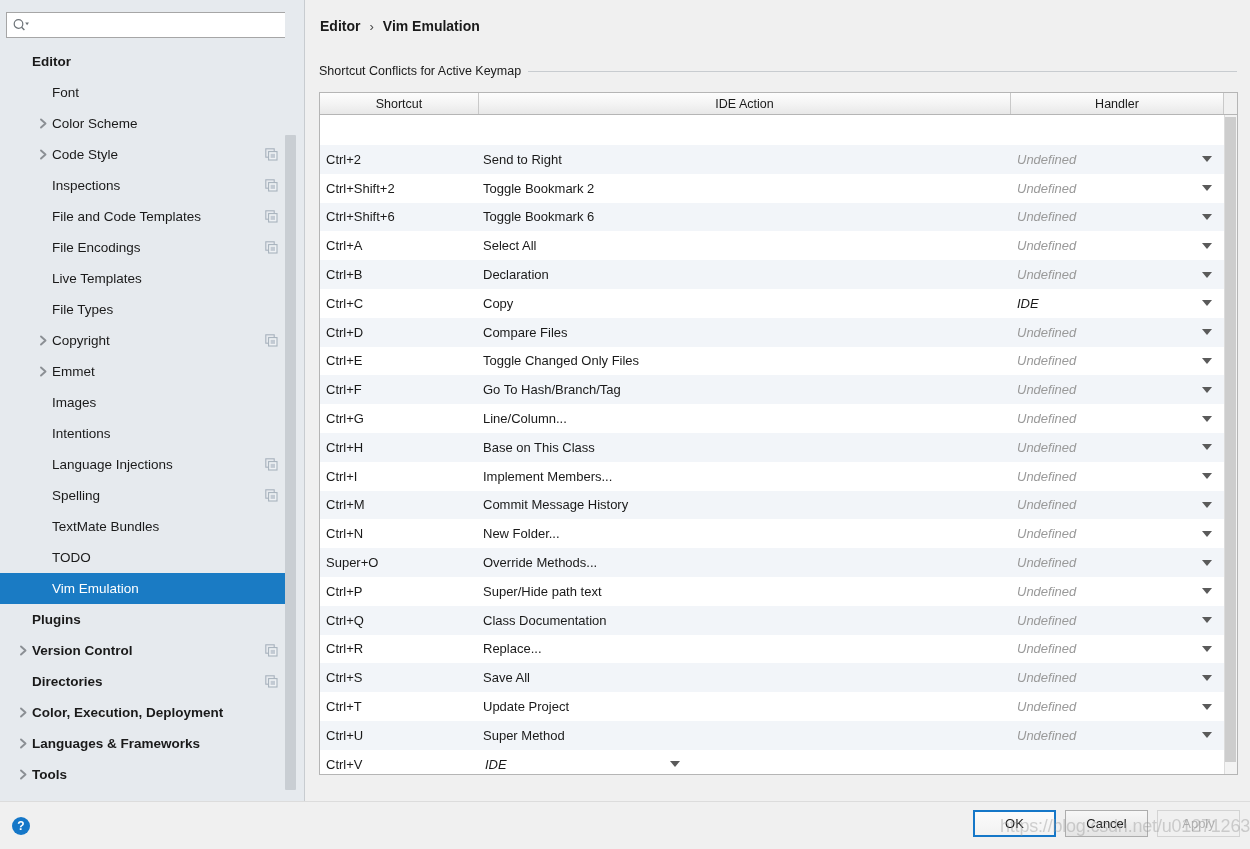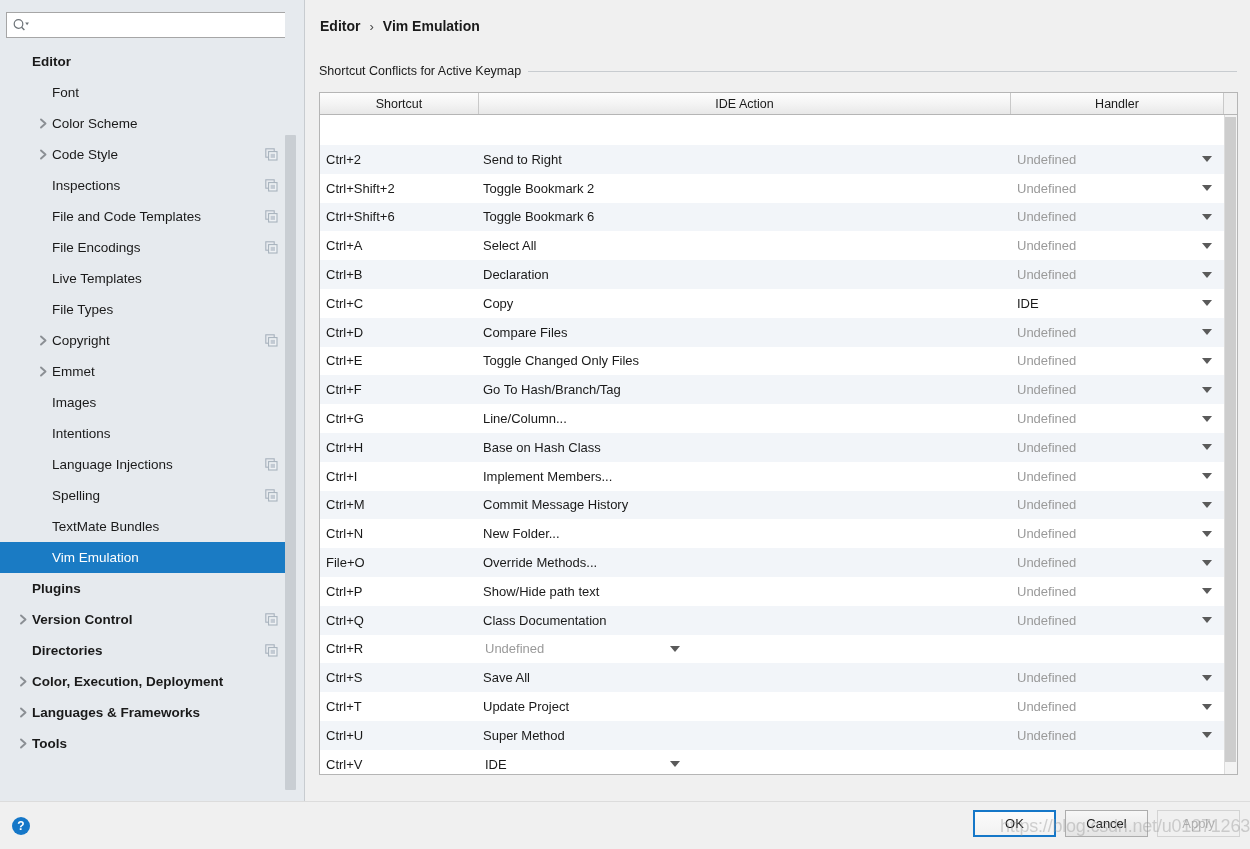--- a/index.html
+++ b/index.html
@@ -208,20 +208,21 @@
     white-space: nowrap;
   }
   .trow .c-handler {
     width: 213px; flex: 0 0 213px;
     padding-left: 6px;
     display: flex;
     align-items: center;
     justify-content: space-between;
     padding-right: 12px;
     white-space: nowrap;
+    font-style: italic;
   }
   .trow .c-handler .hval.undef { color: #9a9a9a; }
   .trow .c-handler .hval.ide   { color: #1a1a1a; }
   .caret {
     width: 0; height: 0;
     border-left: 5px solid transparent;
     border-right: 5px solid transparent;
     border-top: 6px solid #5a5a5a;
     flex: 0 0 auto;
   }
@@ -437,20 +438,24 @@
           <span class="copy-icon"><svg width="13" height="13" viewBox="0 0 13 13">
               <rect x="0.8" y="0.8" width="8.4" height="8.4" fill="#e6eaee" stroke="#a8b2bd" stroke-width="1.1"></rect>
               <rect x="3.6" y="3.6" width="8.4" height="8.4" fill="#eef1f4" stroke="#a8b2bd" stroke-width="1.1"></rect>
               <rect x="5.6" y="5.8" width="4.4" height="4.1" fill="#c2cad3"></rect>
             </svg></span>
         </div>
         <div class="tree-row lvl1">
           <span class="tw-spacer"></span>
           <span class="label">TextMate Bundles</span>
         </div>
+        <div class="tree-row lvl1">
+          <span class="tw-spacer"></span>
+          <span class="label">TODO</span>
+        </div>
         <div class="tree-row lvl1 selected">
           <span class="tw-spacer"></span>
           <span class="label">Vim Emulation</span>
         </div>
         <div class="tree-row lvl0 bold">
           <span class="tw-spacer"></span>
           <span class="label">Plugins</span>
         </div>
         <div class="tree-row lvl0 bold">
           <span class="twisty">
@@ -610,21 +615,21 @@
             <div class="c-shortcut">Ctrl+G</div>
             <div class="c-action">Line/Column...</div>
             <div class="c-handler">
               <span class="hval undef">Undefined</span>
               <span class="caret"></span>
             </div>
             <div class="c-scrollpad"></div>
           </div>
           <div class="trow odd">
             <div class="c-shortcut">Ctrl+H</div>
-            <div class="c-action">Base on Hash Class</div>
+            <div class="c-action">Base on This Class</div>
             <div class="c-handler">
               <span class="hval undef">Undefined</span>
               <span class="caret"></span>
             </div>
             <div class="c-scrollpad"></div>
           </div>
           <div class="trow even">
             <div class="c-shortcut">Ctrl+I</div>
             <div class="c-action">Implement Members...</div>
             <div class="c-handler">
@@ -645,48 +650,49 @@
           <div class="trow even">
             <div class="c-shortcut">Ctrl+N</div>
             <div class="c-action">New Folder...</div>
             <div class="c-handler">
               <span class="hval undef">Undefined</span>
               <span class="caret"></span>
             </div>
             <div class="c-scrollpad"></div>
           </div>
           <div class="trow odd">
-            <div class="c-shortcut">File+O</div>
+            <div class="c-shortcut">Super+O</div>
             <div class="c-action">Override Methods...</div>
             <div class="c-handler">
               <span class="hval undef">Undefined</span>
               <span class="caret"></span>
             </div>
             <div class="c-scrollpad"></div>
           </div>
           <div class="trow even">
             <div class="c-shortcut">Ctrl+P</div>
-            <div class="c-action">Show/Hide path text</div>
+            <div class="c-action">Super/Hide path text</div>
             <div class="c-handler">
               <span class="hval undef">Undefined</span>
               <span class="caret"></span>
             </div>
             <div class="c-scrollpad"></div>
           </div>
           <div class="trow odd">
             <div class="c-shortcut">Ctrl+Q</div>
             <div class="c-action">Class Documentation</div>
             <div class="c-handler">
               <span class="hval undef">Undefined</span>
               <span class="caret"></span>
             </div>
             <div class="c-scrollpad"></div>
           </div>
           <div class="trow even">
             <div class="c-shortcut">Ctrl+R</div>
+            <div class="c-action">Replace...</div>
             <div class="c-handler">
               <span class="hval undef">Undefined</span>
               <span class="caret"></span>
             </div>
             <div class="c-scrollpad"></div>
           </div>
           <div class="trow odd">
             <div class="c-shortcut">Ctrl+S</div>
             <div class="c-action">Save All</div>
             <div class="c-handler">

